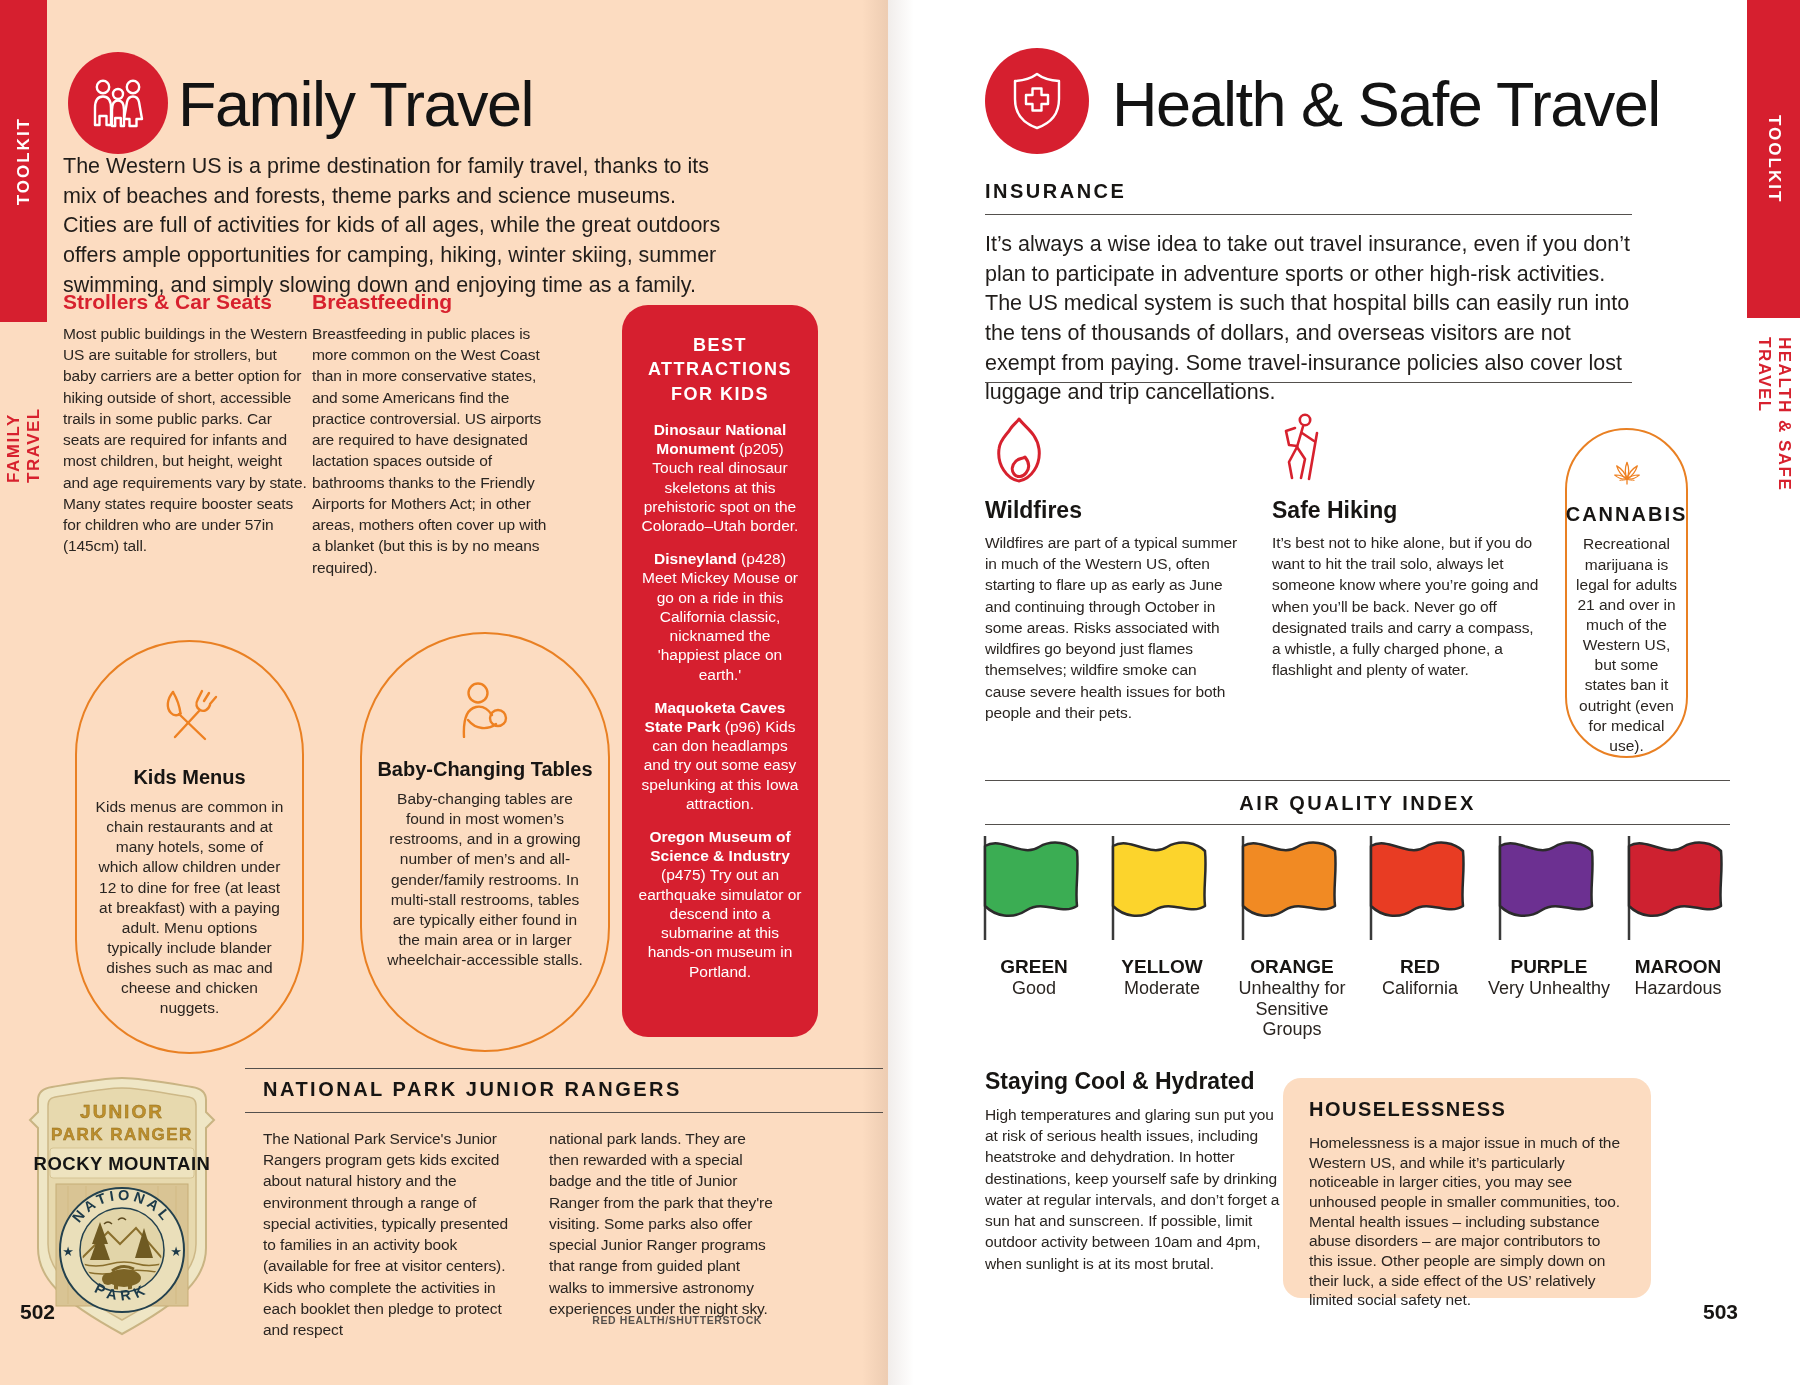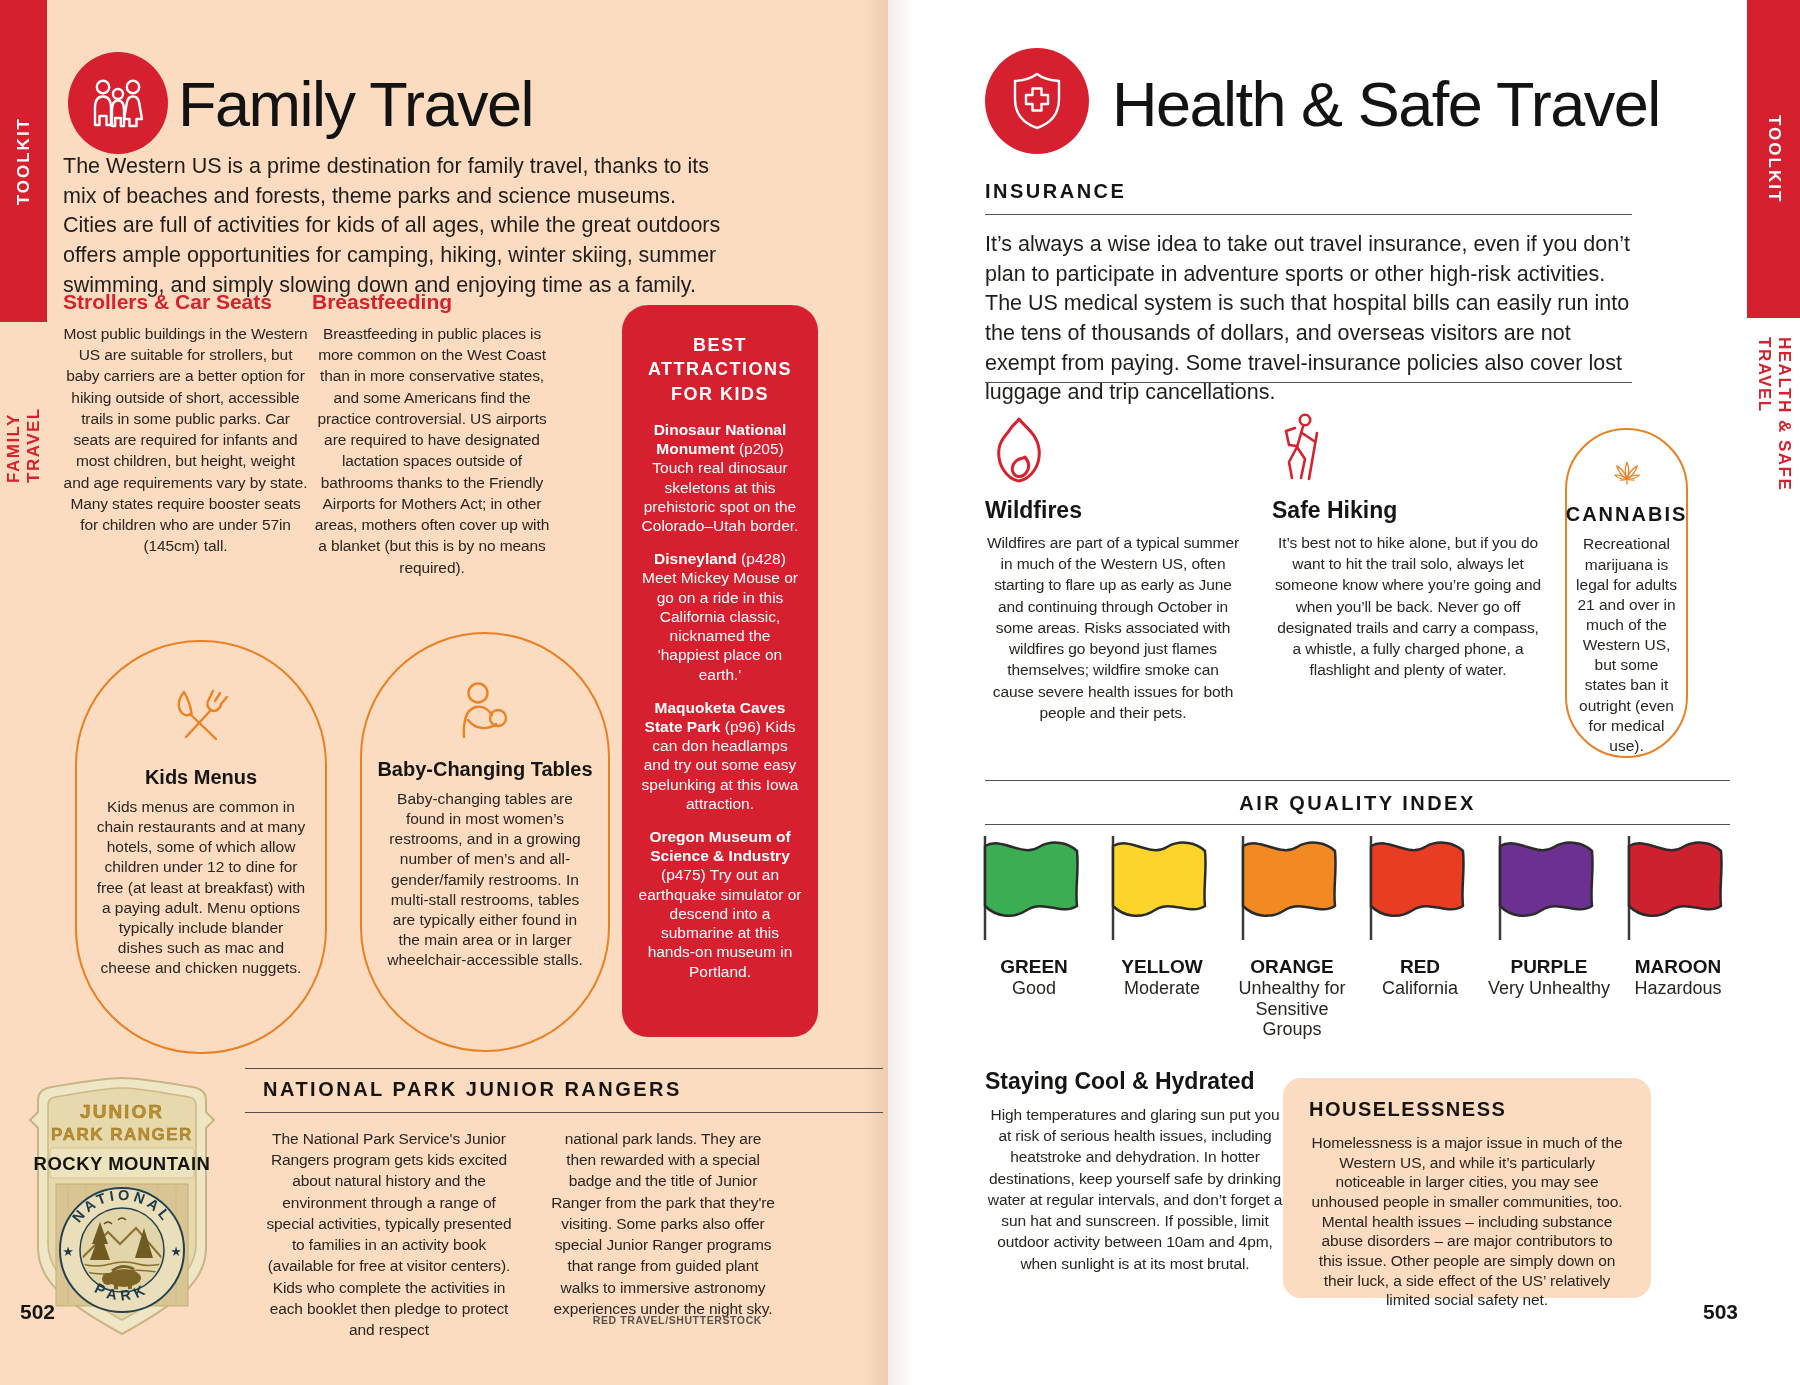--- a/index.html
+++ b/index.html
@@ -19,21 +19,21 @@
   .side-label{ display:flex; align-items:center; justify-content:center; z-index:4; }
   .side-label span { color:#d7212e; font-weight:bold; font-size:17px; letter-spacing:1.5px; }
 
   .title-circle { background:#d61f2f; border-radius:50%; display:flex; align-items:center; justify-content:center; }
   .page-title { font-size:63px; letter-spacing:-1.5px; color:#131313; white-space:nowrap; }
 
   .lede { font-size:21.5px; line-height:1.38; color:#211d1a; }
   .kicker { font-weight:bold; font-size:20px; letter-spacing:2.5px; color:#171513; white-space:nowrap; }
   .subhead { font-weight:bold; font-size:23px; color:#171513; }
   .red-subhead { font-weight:bold; font-size:21px; color:#d7212e; }
-  .body-txt { font-size:15.5px; line-height:1.37; color:#2a2521; letter-spacing:-0.1px;text-align:center; }
+  .body-txt { font-size:15.5px; line-height:1.37; color:#2a2521; letter-spacing:-0.1px; }
   .rule { border-top:1.5px solid #54504d; height:0; }
 
   .attractions { background:#d61f2f; color:#fff; border-radius:26px; text-align:center; padding:28px 16px; }
   .attractions .attr-head { font-weight:bold; font-size:18px; letter-spacing:1.5px; line-height:1.35; }
   .attractions p { font-size:15.5px; line-height:1.24; margin-top:14px; }
   .attractions .b { font-weight:bold; }
 
   .oval { border:2.5px solid #e98023; border-radius:125px; background:transparent; text-align:center;
           display:flex; flex-direction:column; align-items:center; padding-top:46px; }
   .oval .oval-head { font-weight:bold; font-size:20px; color:#171513; margin-top:20px; }
@@ -107,21 +107,21 @@
   </div>
 
   <div class="abs attractions" style="left:622px;top:305px;width:196px;height:732px;">
     <div class="attr-head">BEST ATTRACTIONS FOR KIDS</div>
     <p><span class="b">Dinosaur National Monument</span> <span>(p205)</span> <span>Touch real dinosaur skeletons at this prehistoric spot on the Colorado–Utah border.</span></p>
     <p><span class="b">Disneyland</span> <span>(p428)</span> <span>Meet Mickey Mouse or go on a ride in this California classic, nicknamed the 'happiest place on earth.'</span></p>
     <p><span class="b">Maquoketa Caves State Park</span> <span>(p96)</span> <span>Kids can don headlamps and try out some easy spelunking at this Iowa attraction.</span></p>
     <p><span class="b">Oregon Museum of Science &amp; Industry</span> <span>(p475)</span> <span>Try out an earthquake simulator or descend into a submarine at this hands-on museum in Portland.</span></p>
   </div>
 
-  <div class="abs oval" style="left:75px;top:640px;width:252px;height:414px;">
+  <div class="abs oval" style="left:75px;top:640px;width:229px;height:414px;">
     <svg width="66" height="58" viewBox="0 0 66 58">
       <g stroke="#ee8122" stroke-width="2.4" fill="none" stroke-linecap="round" stroke-linejoin="round">
         <path d="M16,4 C10,11 9,20 14,25 C17,28 21,28 23.5,25.5"></path>
         <path d="M16,4 C19,9 22,14 23.5,25.5"></path>
         <line x1="22" y1="26" x2="48" y2="51"></line>
         <line x1="45" y1="3" x2="41" y2="11"></line>
         <line x1="52" y1="5" x2="47" y2="13"></line>
         <line x1="59" y1="9" x2="53" y2="16"></line>
         <path d="M41,11 C38,16 39.5,20 43,22 C46.5,24 51,22.5 53,17"></path>
         <line x1="43" y1="22" x2="18" y2="49"></line>
@@ -142,21 +142,21 @@
     </svg>
     <div class="oval-head">Baby-Changing Tables</div>
     <div class="oval-body">Baby-changing tables are found in most women’s restrooms, and in a growing number of men’s and all-gender/family restrooms. In multi-stall restrooms, tables are typically either found in the main area or in larger wheelchair-accessible stalls.</div>
   </div>
 
   <div class="abs rule" style="left:245px;top:1068px;width:638px;"></div>
   <div class="abs kicker" style="left:263px;top:1078px;">NATIONAL PARK JUNIOR RANGERS</div>
   <div class="abs rule" style="left:245px;top:1112px;width:638px;"></div>
   <div class="abs body-txt" style="left:263px;top:1128px;width:252px;">The National Park Service's Junior Rangers program gets kids excited about natural history and the environment through a range of special activities, typically presented to families in an activity book (available for free at visitor centers). Kids who complete the activities in each booklet then pledge to protect and respect</div>
   <div class="abs body-txt" style="left:549px;top:1128px;width:228px;">national park lands. They are then rewarded with a special badge and the title of Junior Ranger from the park that they're visiting. Some parks also offer special Junior Ranger programs that range from guided plant walks to immersive astronomy experiences under the night sky.</div>
-  <div class="abs credit" style="left:500px;top:1314px;width:262px;">RED TRAVEL/SHUTTERSTOCK</div>
+  <div class="abs credit" style="left:500px;top:1314px;width:262px;">RED HEALTH/SHUTTERSTOCK</div>
 
   <svg class="abs badge" style="left:16px;top:1072px;" width="212" height="268" viewBox="0 0 212 268">
     <path d="M106,6 C88,6 66,10 36,15 C26,16.5 22,21 22,28 L22,40 L14,48 L22,56 L22,176 C22,206 44,228 106,262 C168,228 190,206 190,176 L190,56 L198,48 L190,40 L190,28 C190,21 186,16.5 176,15 C146,10 124,6 106,6 Z" fill="#efe6c5" stroke="#c9b483" stroke-width="2"></path>
     <path d="M106,16 C90,16 70,20 42,24.5 C34,25.7 32,28 32,34 L32,172 C32,198 52,218 106,248 C160,218 180,198 180,172 L180,34 C180,28 178,25.7 170,24.5 C142,20 122,16 106,16 Z" fill="#e7d9ae" stroke="#cdb887" stroke-width="1.5"></path>
     <text x="106" y="46" text-anchor="middle" font-size="19" font-weight="bold" letter-spacing="2" fill="#bd8f2c" stroke="#8f6a1c" stroke-width="0.4">JUNIOR</text>
     <text x="106" y="68" text-anchor="middle" font-size="17" font-weight="bold" letter-spacing="1.5" fill="#bd8f2c" stroke="#8f6a1c" stroke-width="0.4">PARK RANGER</text>
     <rect x="34" y="76" width="144" height="30" rx="3" fill="#eee3bf" stroke="#d6c493"></rect>
     <text x="106" y="98" text-anchor="middle" font-size="18.5" font-weight="bold" letter-spacing="0.5" fill="#141414">ROCKY MOUNTAIN</text>
     <rect x="40" y="112" width="132" height="122" fill="#d9c494" stroke="#c6ad76"></rect>
     <g stroke="#cbb176" stroke-width="1" opacity="0.5">

